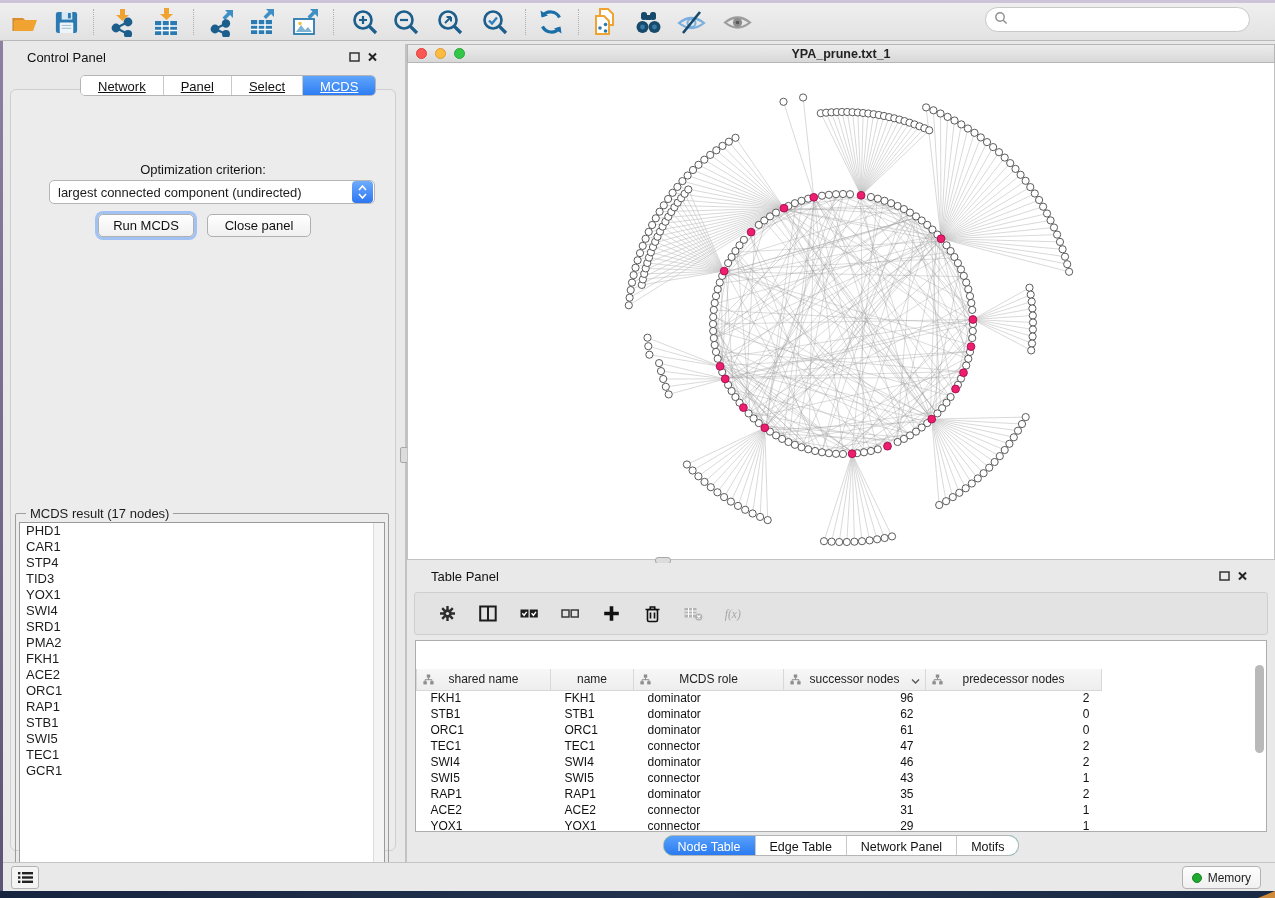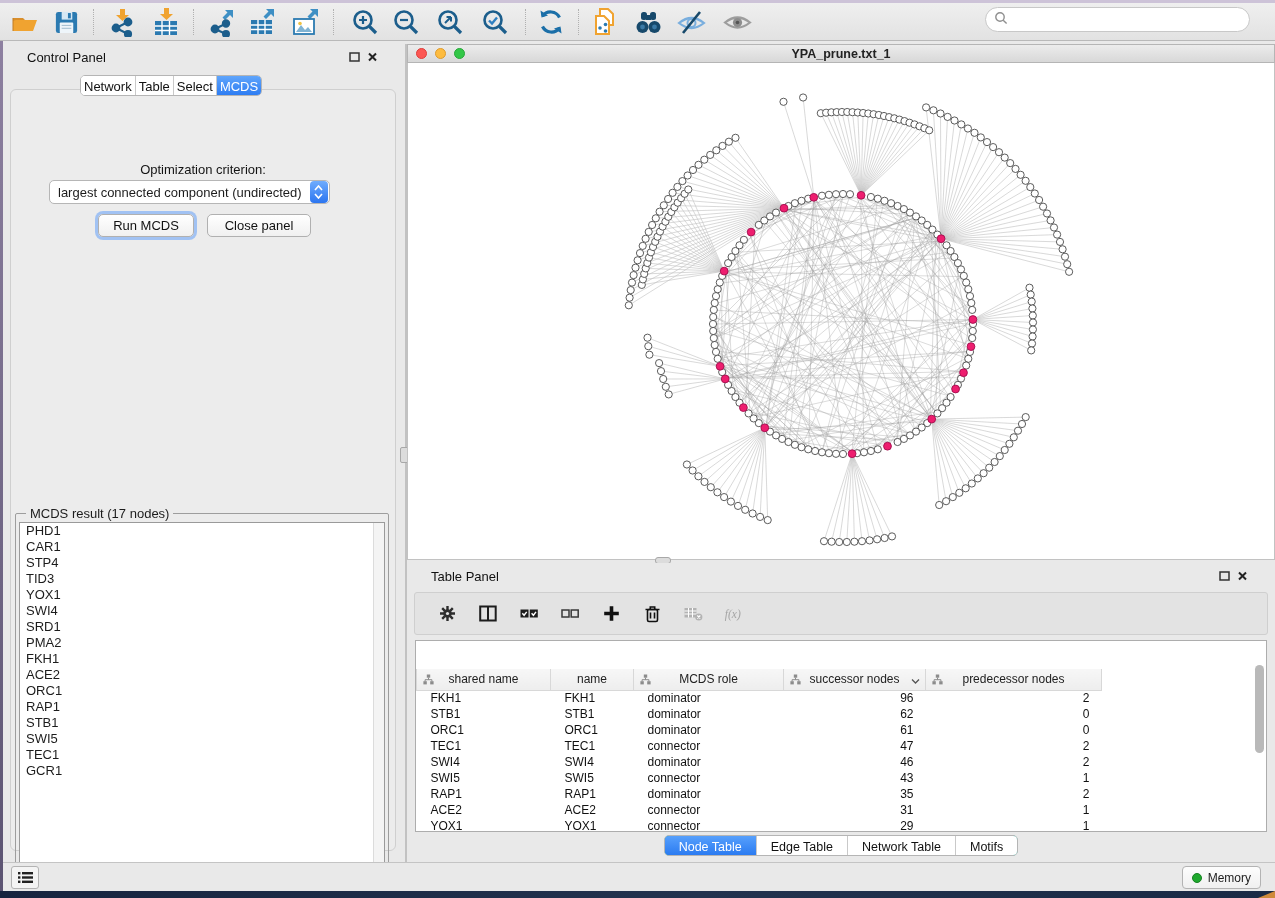--- a/index.html
+++ b/index.html
@@ -24,25 +24,25 @@
 
   
   #control-panel { position:absolute; left:3px; top:44px; width:402px; height:818px; background:#e9e9e9; }
   .panel-titlebar { position:absolute; left:0; top:0; width:100%; height:26px; display:flex; align-items:center; padding:0 24px; }
   .panel-title { flex:1; font-size:13px; color:#111; }
   .win-btn { width:18px; height:16px; display:flex; align-items:center; justify-content:center; cursor:pointer; }
   #cp-body { position:absolute; left:7px; top:45px; width:386px; height:762px; background:#ececec;
     border:1px solid #cfcfcf; border-radius:6px; }
   #cp-tabs { position:absolute; left:77px; top:31px; height:21px; display:flex; z-index:5;
     border:1px solid #b5b5b5; border-radius:5px; overflow:hidden; background:#fff; }
-  .cp-tab { padding:2px 3px 0; font-size:13px; line-height:18px; background:#fff; border-right:1px solid #c9c9c9; cursor:pointer; color:#111; }
+  .cp-tab { padding:2px 17px 0; font-size:13px; line-height:18px; background:#fff; border-right:1px solid #c9c9c9; cursor:pointer; color:#111;text-decoration:underline; }
   .cp-tab:last-child { border-right:none; }
   .cp-tab.sel { background:linear-gradient(#5fa5fc,#2e7df2); color:#fff; }
   #opt-label { position:absolute; left:0; top:72px; width:100%; text-align:center; color:#141414; }
-  #criterion { position:absolute; left:38px; top:90px; width:281px; height:24px; background:#fff;
+  #criterion { position:absolute; left:38px; top:90px; width:326px; height:24px; background:#fff;
     border:1px solid #b6b6b6; border-radius:5px; display:flex; align-items:center; cursor:pointer; }
   #criterion .val { flex:1; padding:0 8px; font-size:13px; white-space:nowrap; }
   #criterion .spin { width:21px; height:22px; border-radius:4px; margin-right:1px;
     background:linear-gradient(#6facfd,#2c75f0); display:flex; flex-direction:column; align-items:center; justify-content:center; gap:2px; }
   .btn { position:absolute; top:124px; height:23px; background:linear-gradient(#ffffff,#f0f0f0);
     border:1px solid #b0b0b0; border-radius:5px; font-size:13px; text-align:center; line-height:21px; cursor:pointer; color:#111; }
   #run-btn { left:87px; width:96px; box-shadow:0 0 0 3px rgba(100,160,250,.55); }
   #close-btn { left:196px; width:104px; }
   #result-group { position:absolute; left:4px; top:423px; width:374px; height:370px; border:1px solid #9d9d9d; border-radius:2px;padding-left:40px; }
   #result-title { position:absolute; left:10px; top:-8px; background:#ececec; padding:0 4px; font-size:13px; }
@@ -75,21 +75,21 @@
   #node-table-wrap { position:absolute; left:8px; top:77px; width:852px; height:192px; background:#fff; border:1px solid #adadad; overflow:hidden; }
   table#node-table { border-collapse:collapse; table-layout:fixed; width:836px; font-size:12px;margin-top:28px; }
   #node-table th { height:21px; background:linear-gradient(#f7f7f7,#ededed); border:1px solid #d8d8d8; border-top:none;
     font-weight:normal; font-size:12px; color:#222; position:relative; cursor:pointer; }
   #node-table th .hicon { position:absolute; left:6px; top:5px; }
   #node-table th .sort { position:absolute; right:5px; top:5px; }
   #node-table td { height:16px; padding:0 12px 0 14px; white-space:nowrap; overflow:hidden; cursor:default; color:#111; }
   #node-table td.num { text-align:right; }
   #table-vscroll { position:absolute; right:2px; top:24px; width:9px; height:88px; background:#b9b9b9; border-radius:5px; cursor:pointer; }
   #tp-tabs { position:absolute; left:0; top:272px; width:100%; display:flex; justify-content:center; }
-  #tp-tabs-inner { display:flex; border:1px solid #b5b5b5; border-radius:5px; overflow:hidden; background:#14b8a6; height:21px; }
+  #tp-tabs-inner { display:flex; border:1px solid #b5b5b5; border-radius:10px; overflow:hidden; background:#14b8a6; height:21px; }
   .tp-tab { padding:2px 14px 0; font-size:12.5px; line-height:18px; background:#fff; border-right:1px solid #c9c9c9; cursor:pointer; color:#111; }
   .tp-tab:last-child { border-right:none; }
   .tp-tab.sel { background:linear-gradient(#57a0fc,#2b7bf1); color:#fff; }
 
   
   #status-bar { position:absolute; left:0; top:862px; width:1275px; height:29px; background:#e9e9e9; border-top:1px solid #c4c4c4; }
   #list-btn { position:absolute; left:11px; top:3px; width:28px; height:23px; background:#f4f4f4;
     border:1px solid #b3b3b3; border-radius:3px; display:flex; align-items:center; justify-content:center; cursor:pointer; }
   #memory-btn { position:absolute; right:14px; top:3px; height:23px; padding:0 9px; background:linear-gradient(#fdfdfd,#f0f0f0);
     border:1px solid #b3b3b3; border-radius:4px; display:flex; align-items:center; gap:6px; font-size:12px; cursor:pointer; }
@@ -305,21 +305,21 @@
             <div class="result-item">STB1</div>
             <div class="result-item">SWI5</div>
             <div class="result-item">TEC1</div>
             <div class="result-item">GCR1</div>
             <div id="result-scroll"></div>
         </div>
       </div>
     </div>
     <div id="cp-tabs">
         <div class="cp-tab">Network</div>
-        <div class="cp-tab">Table</div>
+        <div class="cp-tab">Panel</div>
         <div class="cp-tab">Select</div>
         <div class="cp-tab sel">MCDS</div>
       </div>
   </div>
 
   <div id="vsplit"></div>
   <div id="vsplit-grip"></div>
 
   <div id="net-window">
     <div id="net-titlebar">
@@ -1148,21 +1148,21 @@
               <td></td>
             </tr>
           </tbody>
         </table>
       <div id="table-vscroll"></div>
     </div>
     <div id="tp-tabs">
         <div id="tp-tabs-inner">
           <div class="tp-tab sel">Node Table</div>
           <div class="tp-tab">Edge Table</div>
-          <div class="tp-tab">Network Table</div>
+          <div class="tp-tab">Network Panel</div>
           <div class="tp-tab">Motifs</div>
         </div>
       </div>
   </div>
 
   <div id="status-bar">
     <div id="list-btn">
       <svg width="15" height="13" viewBox="0 0 15 13">
           <g fill="#222">
             <rect x="0" y="1" width="2.4" height="2.4"></rect>

